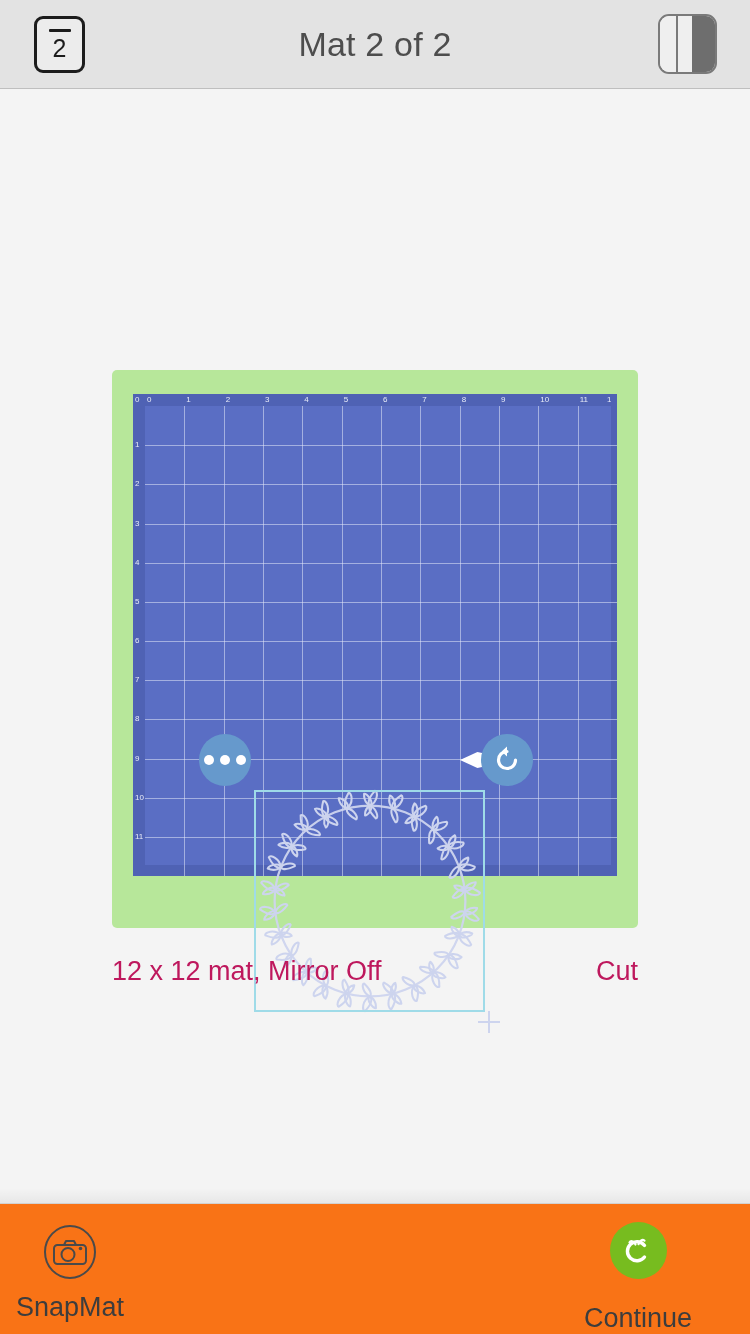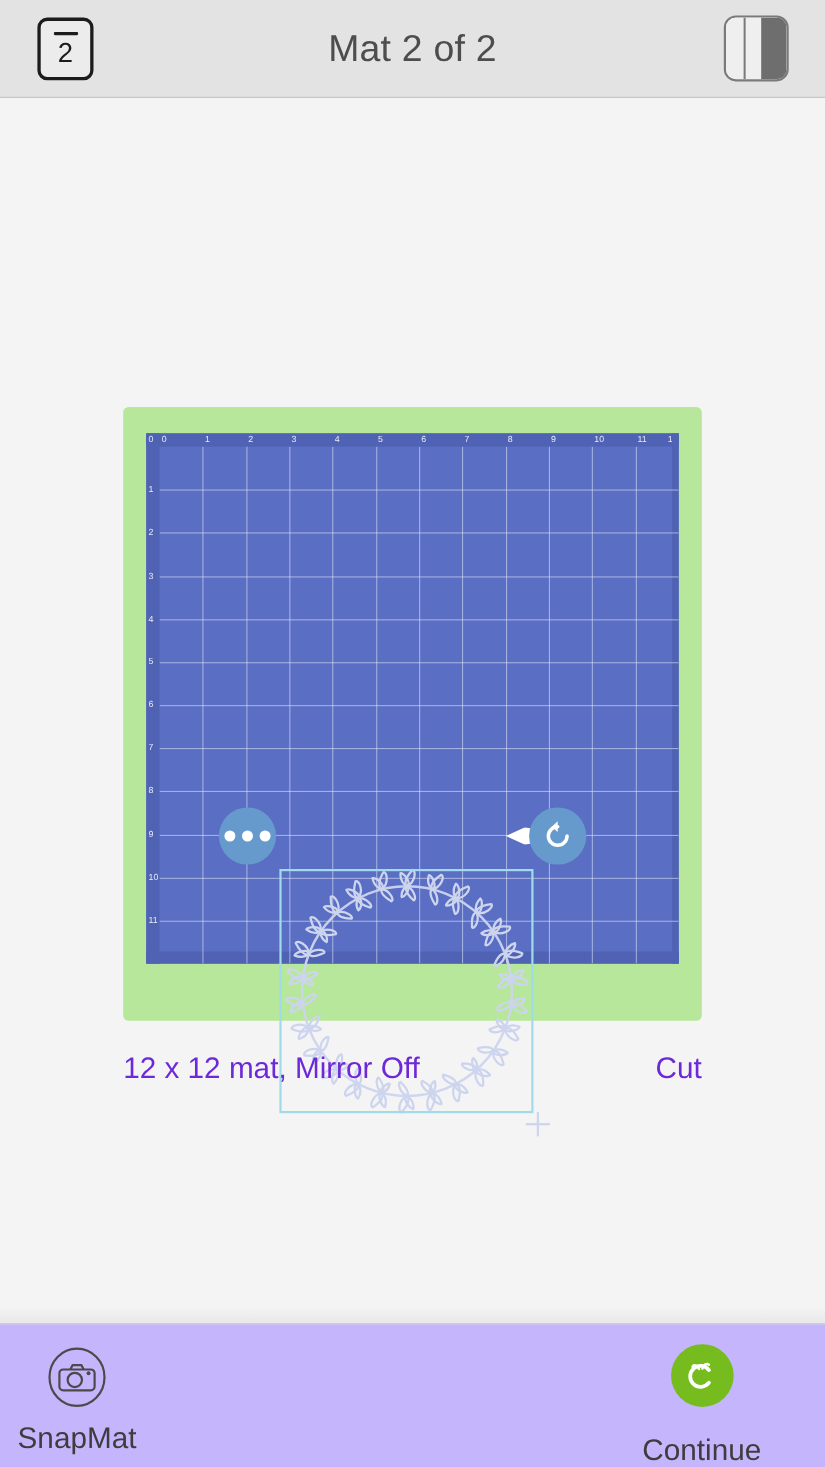--- a/index.html
+++ b/index.html
@@ -101,27 +101,27 @@
 
   .rotate-pointer {
     position:absolute; left:348px; top:382px; width:28px; height:16px;
     background:#fff;
     clip-path:polygon(0% 50%, 62% 0%, 100% 14%, 100% 86%, 62% 100%);
   }
 
   .mat-caption {
     position:absolute; left:112px; top:862px; width:526px; height:40px;
     display:flex; align-items:center; justify-content:space-between;
-    font-size:27px; color:#6d28d9;
+    font-size:27px; color:#be185d;
   }
 
   
   .footer {
     position:absolute; left:0; top:1203px; width:750px; height:131px;
-    background:#c4b5fd; border-top:1px solid #dedede;
+    background:#f97316; border-top:1px solid #dedede;
   }
   .footer:before{
     content:""; position:absolute; left:0; top:-16px; width:750px; height:16px;
     background:linear-gradient(to bottom, rgba(0,0,0,0), rgba(0,0,0,.055));
   }
   .foot-btn {
     position:absolute; display:flex; flex-direction:column; align-items:center;
     cursor:pointer; width:180px;
   }
   .foot-snapmat { left:-20px; top:20px; }

